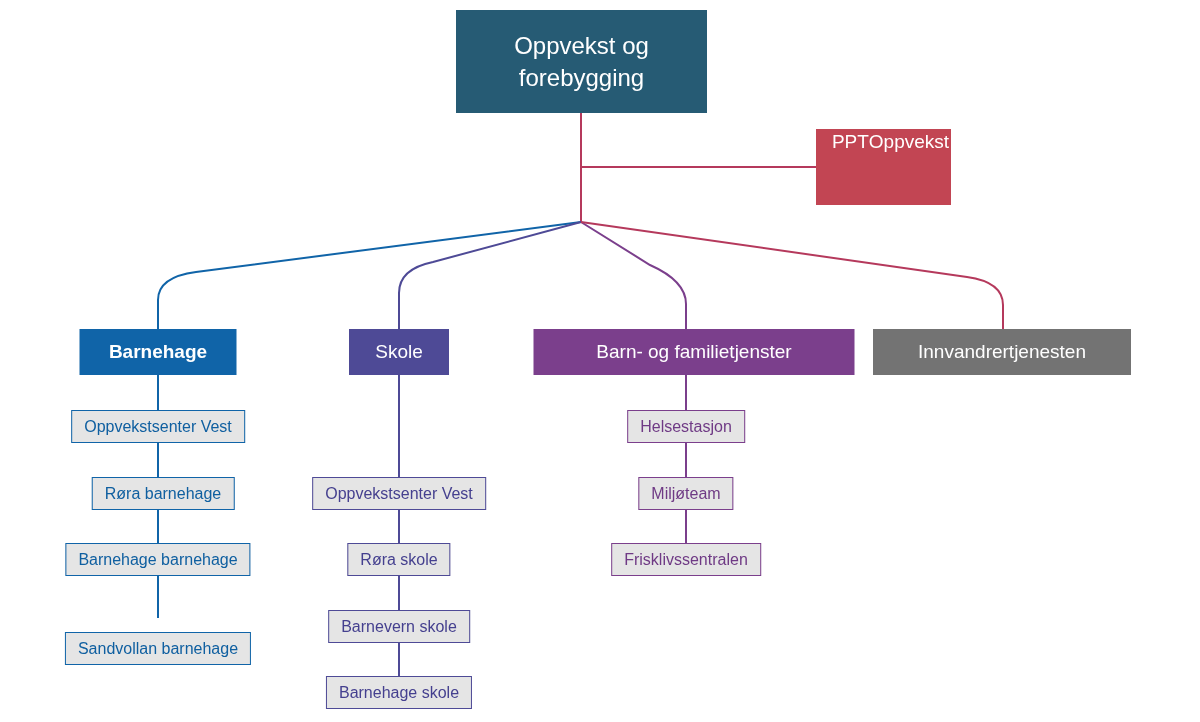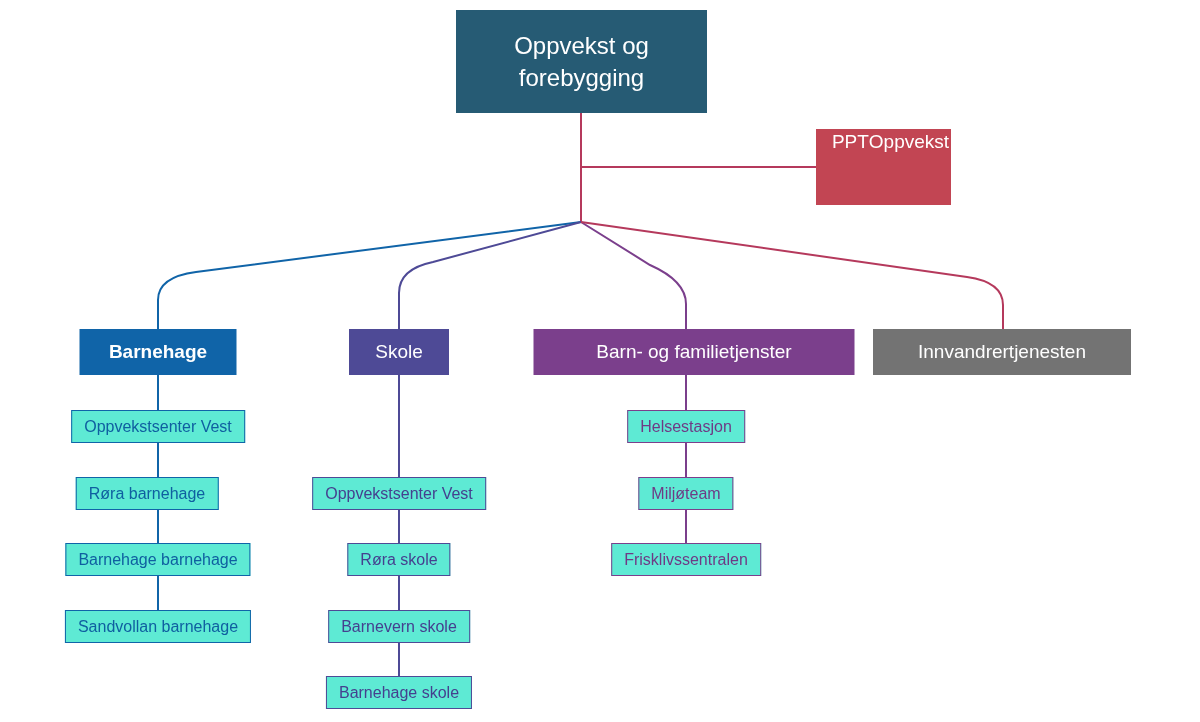--- a/index.html
+++ b/index.html
@@ -55,21 +55,21 @@
     font-size: 19px;
     transform: translateX(-50%);
     white-space: nowrap;
   }
   .hdr-0 { left: 158px;  width: 157px; background: #1064a8; font-weight: bold; }
   .hdr-1 { left: 399px;  width: 100px; background: #4e4a96; }
   .hdr-2 { left: 686px;  width: 321px; background: #7b3f8c; margin-left: 8px; }
   .hdr-3 { left: 1002px; width: 258px; background: #737373; }
   .child {
     height: 33px;
-    background: #5eead4;
+    background: #e5e5e5;
     font-size: 16px;
     padding: 0 12px;
     border: 1.5px solid;
     transform: translateX(-50%);
     white-space: nowrap;
     text-align: right;
   }
   .c-blue   { border-color: #1064a8; color: #0f5fa0; }
   .c-indigo { border-color: #4e4a96; color: #45408f; }
   .c-purple { border-color: #7b3f8c; color: #6f3a85; }
@@ -104,23 +104,23 @@
     <span>PPT</span>
     <span>Oppvekst</span>
   </div>
 
   <div class="node hdr hdr-0">Barnehage</div>
   <div class="node hdr hdr-1">Skole</div>
   <div class="node hdr hdr-2">Barn- og familietjenster</div>
   <div class="node hdr hdr-3">Innvandrertjenesten</div>
 
   <div class="node child c-blue" style="left:158px; top:410px">Oppvekstsenter Vest</div>
-  <div class="node child c-blue" style="left:147px; top:477px">Røra barnehage</div>
+  <div class="node child c-blue" style="left:163px; top:477px">Røra barnehage</div>
   <div class="node child c-blue" style="left:158px; top:543px">Barnehage barnehage</div>
-  <div class="node child c-blue" style="left:158px; top:610px">Sandvollan barnehage</div>
+  <div class="node child c-blue" style="left:158px; top:632px">Sandvollan barnehage</div>
 
   <div class="node child c-indigo" style="left:399px; top:477px">Oppvekstsenter Vest</div>
   <div class="node child c-indigo" style="left:399px; top:543px">Røra skole</div>
   <div class="node child c-indigo" style="left:399px; top:610px">Barnevern skole</div>
   <div class="node child c-indigo" style="left:399px; top:676px">Barnehage skole</div>
 
   <div class="node child c-purple" style="left:686px; top:410px">Helsestasjon</div>
   <div class="node child c-purple" style="left:686px; top:477px">Miljøteam</div>
   <div class="node child c-purple" style="left:686px; top:543px">Frisklivssentralen</div>
 

